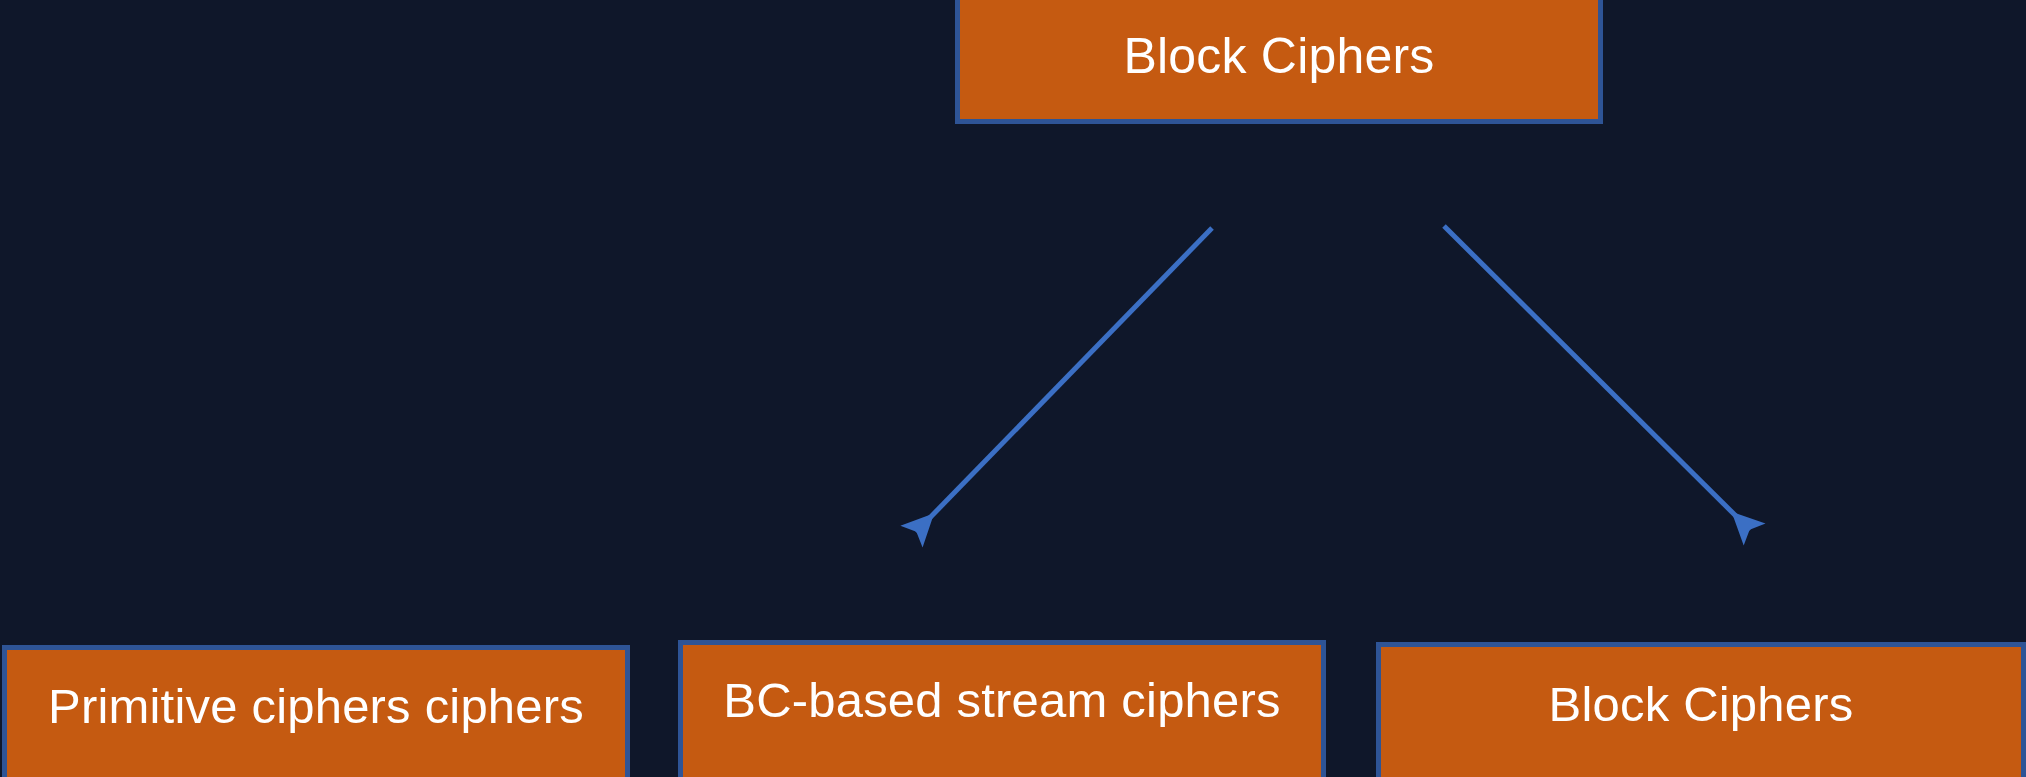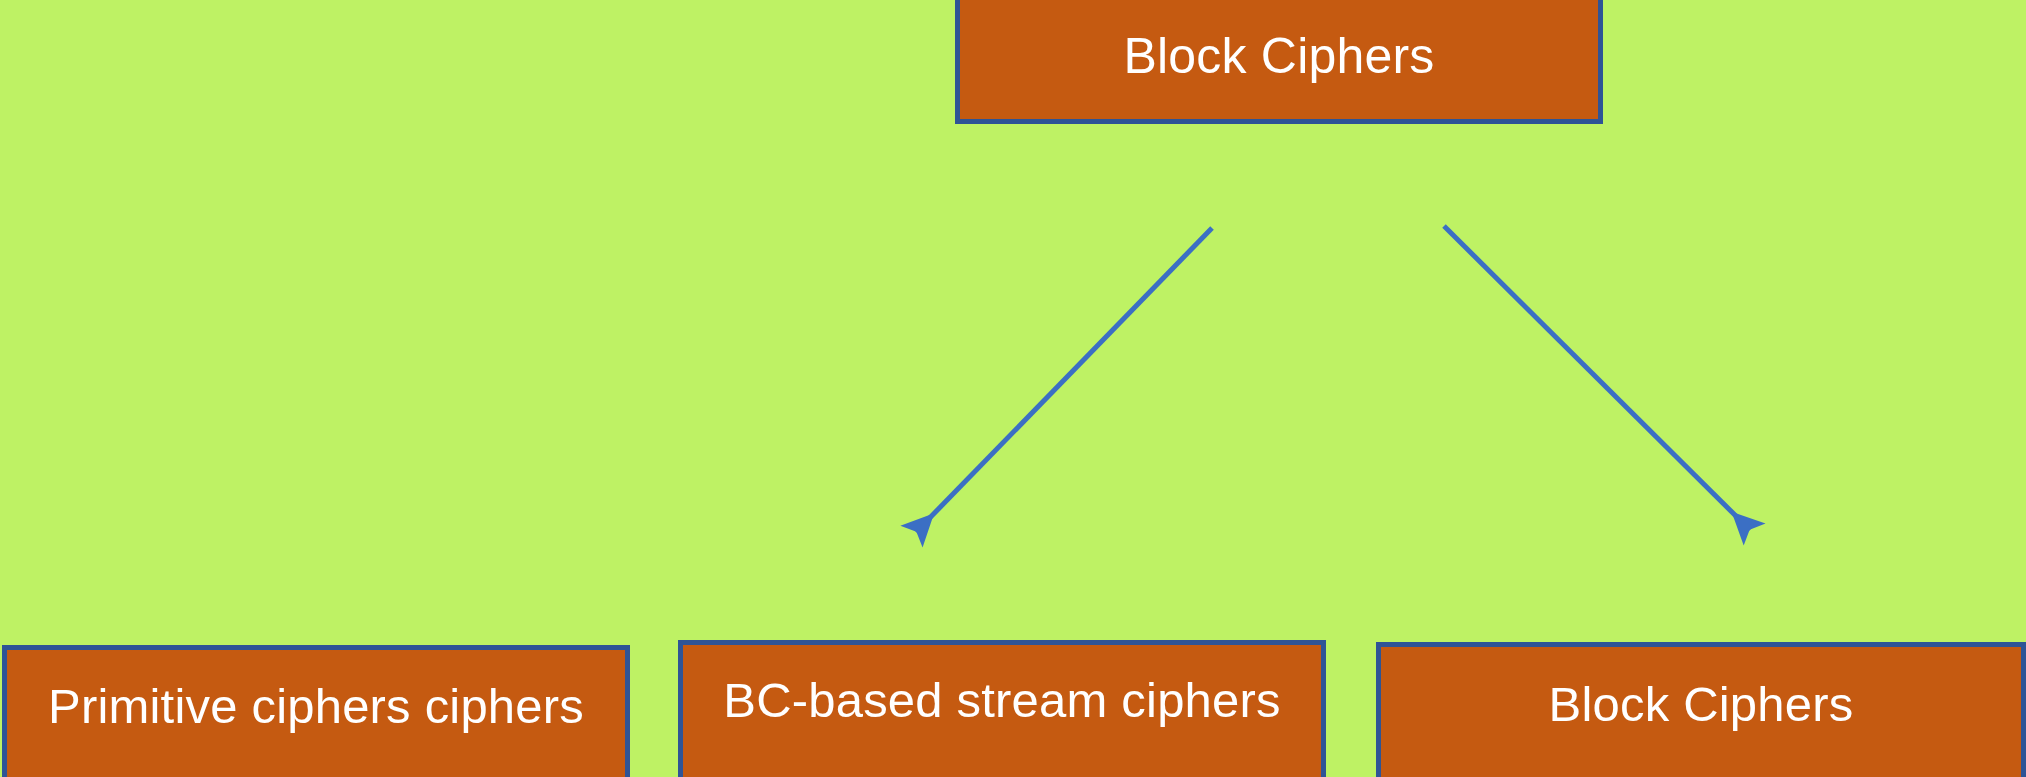--- a/index.html
+++ b/index.html
@@ -7,21 +7,21 @@
     padding: 0;
     background: #000000;
   }
   body {
     font-family: "Liberation Sans", sans-serif;
   }
   #slide {
     position: relative;
     width: 2026px;
     height: 777px;
-    background: #bef264;
+    background: #0f172a;
     overflow: hidden;
   }
   .node {
     position: absolute;
     box-sizing: border-box;
     background: #C55A11;
     border: 5px solid #2E5496;
     display: flex;
     align-items: center;
     justify-content: center;

